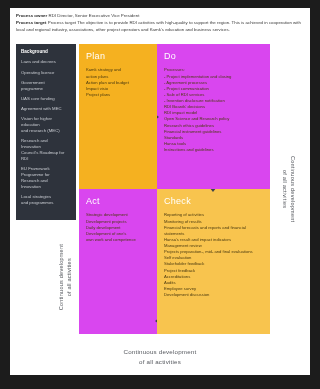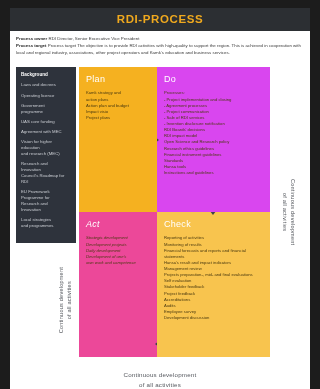--- a/index.html
+++ b/index.html
@@ -98,21 +98,21 @@
     grid-template-rows: 1fr 1fr;
     margin-left: 3px;
   }
   .quad {
     position: relative;
     padding: 7px 6px 6px 7px;
     overflow: hidden;
   }
   .q-plan  { background: #f5b120; }
   .q-do    { background: #d946ef; }
-  .q-act   { background: #ec4899; font-style: italic; }
+  .q-act   { background: #d946ef; }
   .q-check { background: #f8c44e; }
   .quad h3 {
     color: #ffffff;
     font-size: 9px;
     font-weight: normal;
     letter-spacing: 0.3px;
     margin-bottom: 6px;
   }
   .quad ul { list-style: none; }
   .quad li {
@@ -176,23 +176,20 @@
     line-height: 1.5;
     white-space: pre-line;
     letter-spacing: 0.2px;
   }
 </style>
 </head>
 <body>
 
 <div id="page">
 
-  <div class="title-bar">
-    <div class="title">RDI-PROCESS</div>
-  </div>
 
   <div class="intro">
     <div class="intro-line">
       <b>Process owner</b><span> RDI Director, Senior Excecutive Vice President</span>
     </div>
     <div class="intro-line">
       <b>Process target</b><span> Process target The objective is to provide RDI activities with high-quality to support the region. This is achieved in cooperation with local and regional industry, associations, other project operators and Kamk's education and business services.</span>
     </div>
   </div>
 

